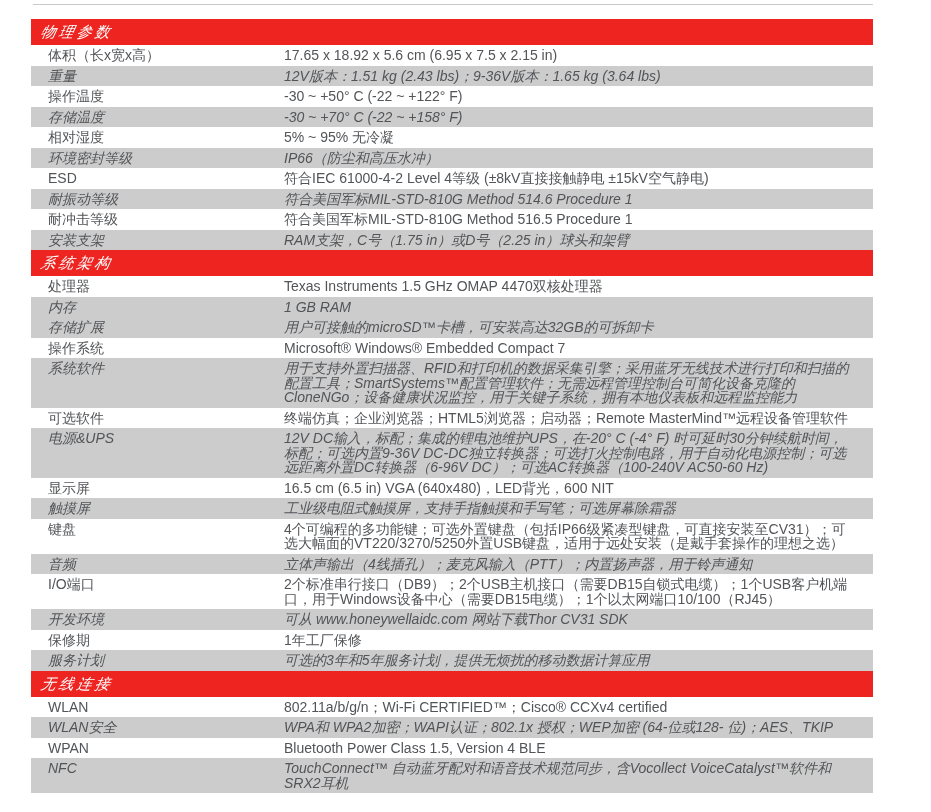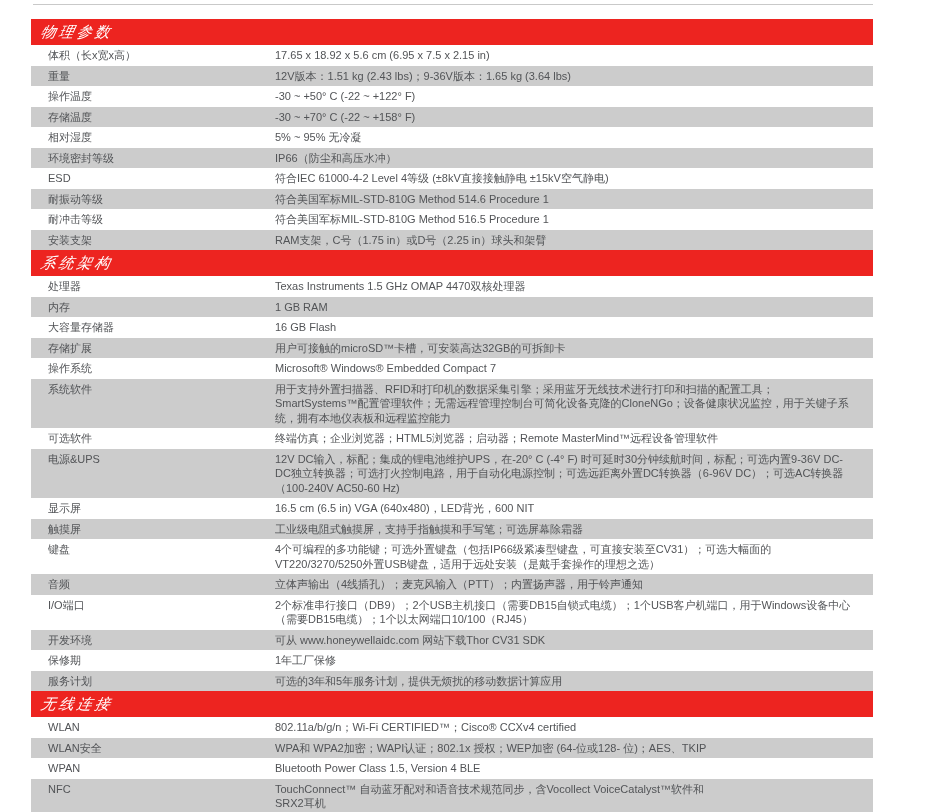--- a/index.html
+++ b/index.html
@@ -36,24 +36,25 @@
     display: inline-block;
     transform: skewX(-12deg);
     font-family: "DejaVu Serif", serif;
     font-style: italic;
     font-size: 15px;
     letter-spacing: 3px;
   }
   .spec-row {
     display: flex;
     padding: 3px 0;
-    font-size: 11px;
+    font-size: 14px;
     line-height: 14.5px;
+    gap: 9px;
   }
-  .spec-row.shaded { background: var(--row-shade); }
+  .spec-row.shaded { background: var(--row-shade); font-style: italic; }
   .spec-label {
     width: 204px;
     flex-shrink: 0;
     padding-left: 17px;
     padding-right: 8px;
   }
   .spec-value {
     flex: 1;
     padding-right: 22px;
     white-space: pre-line;
@@ -111,24 +112,20 @@
       </section>
       <section class="spec-section">
         <div class="section-header"><span class="section-header-text">系统架构</span></div>
         <div class="spec-row">
           <div class="spec-label">处理器</div>
           <div class="spec-value">Texas Instruments 1.5 GHz OMAP 4470双核处理器</div>
         </div>
         <div class="spec-row shaded">
           <div class="spec-label">内存</div>
           <div class="spec-value">1 GB RAM</div>
-        </div>
-        <div class="spec-row">
-          <div class="spec-label">大容量存储器</div>
-          <div class="spec-value">16 GB Flash</div>
         </div>
         <div class="spec-row shaded">
           <div class="spec-label">存储扩展</div>
           <div class="spec-value">用户可接触的microSD™卡槽，可安装高达32GB的可拆卸卡</div>
         </div>
         <div class="spec-row">
           <div class="spec-label">操作系统</div>
           <div class="spec-value">Microsoft® Windows® Embedded Compact 7</div>
         </div>
         <div class="spec-row shaded">

